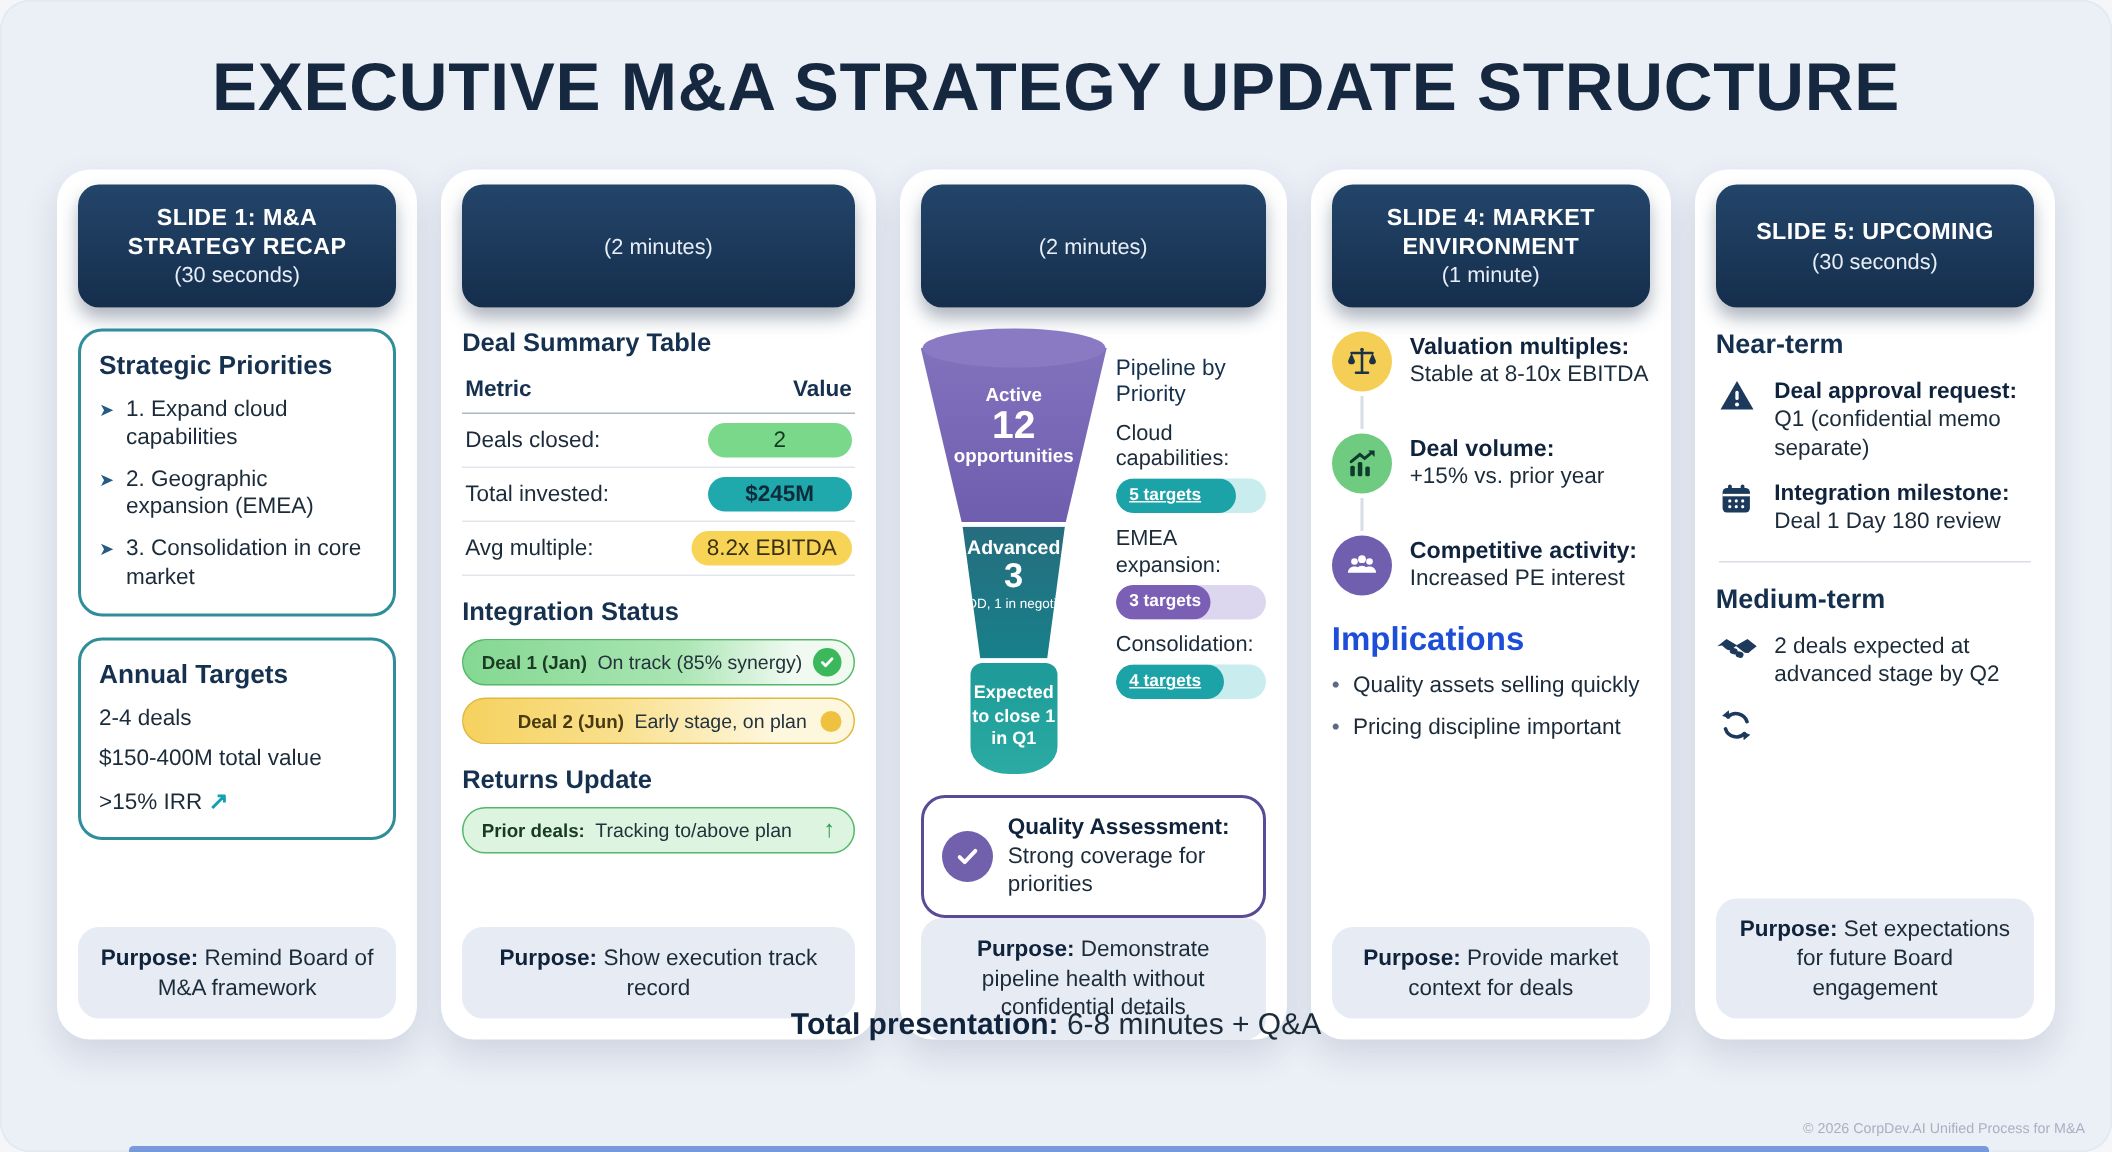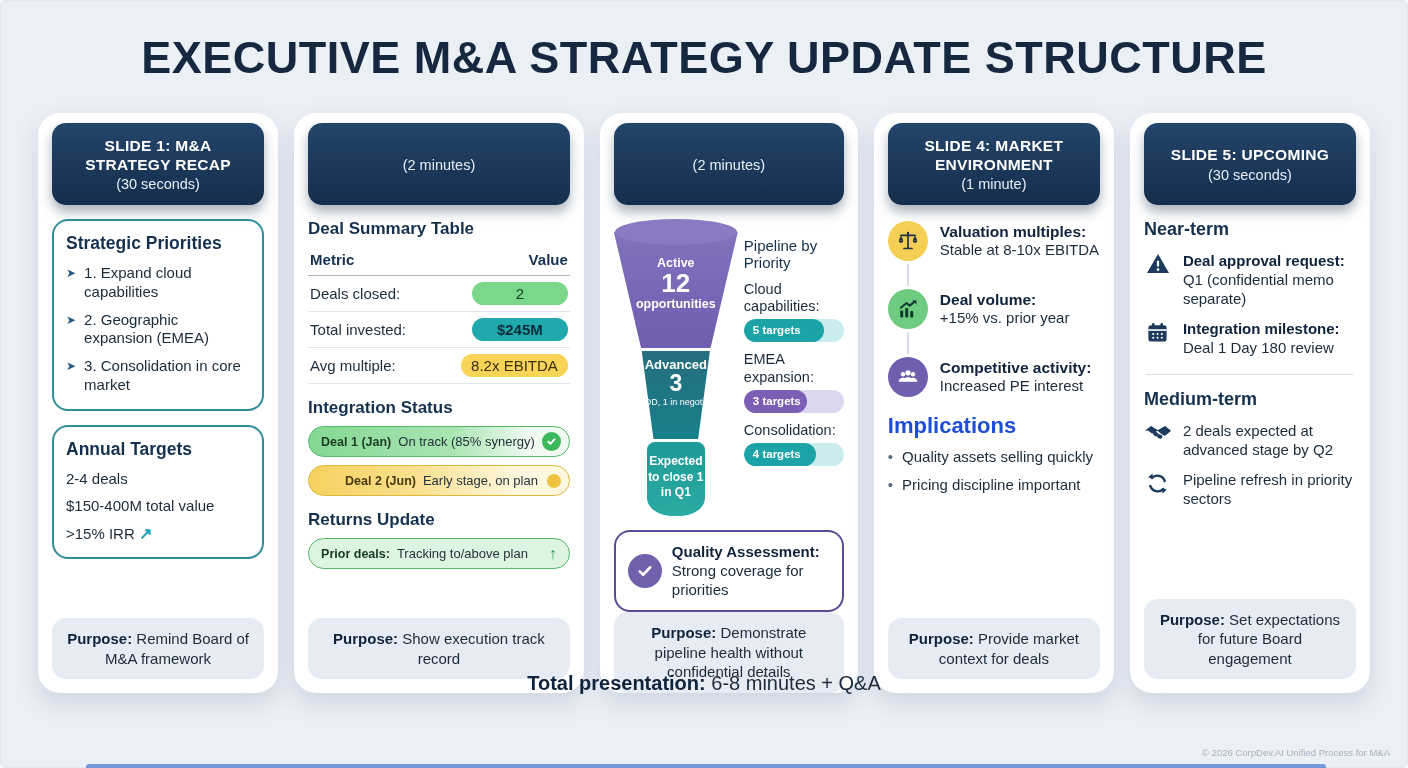--- a/index.html
+++ b/index.html
@@ -1,17 +1,17 @@
 <!DOCTYPE html>
 <html><head>
 <meta charset="utf-8">
 <style>
   * { margin:0; padding:0; box-sizing:border-box; }
   html,body { width:1408px; height:768px; background:#f4f6fa; font-family:"Liberation Sans", sans-serif; }
-  .canvas { position:relative; width:1408px; height:768px; background:#ebeff6; border-radius:8px; overflow:hidden; box-shadow:inset 0 0 0 1px #e2e7f0; }
+  .canvas { position:relative; width:1408px; height:768px; background:#ebeff6; border-radius:20px; overflow:hidden; box-shadow:inset 0 0 0 1px #e2e7f0; }
 
   
   .page-title { text-align:center; padding-top:32px; font-size:45px; font-weight:800; letter-spacing:.5px; color:#16283f; }
 
   
   .row { position:absolute; left:38px; right:38px; top:113px; display:flex; gap:16px; height:580px; }
   .card { flex:1 1 0; background:#ffffff; border-radius:22px; box-shadow:0 10px 22px rgba(60,80,120,.16); padding:10px 14px 14px; display:flex; flex-direction:column; }
 
   .hdr { background:linear-gradient(180deg,#23456a 0%,#152e4c 100%); border-radius:14px; height:82px; display:flex; flex-direction:column; justify-content:center; align-items:center; text-align:center; padding:6px 10px; box-shadow:0 7px 12px rgba(18,40,70,.35); flex:0 0 auto; }
   .hdr .t { color:#ffffff; font-weight:700; font-size:15.5px; line-height:1.25; letter-spacing:.3px; }
@@ -64,21 +64,21 @@
   .f-seg2 .v { font-size:23px; font-weight:800; line-height:1; }
   .f-seg2 .sub { font-size:9px; line-height:1.25; margin-top:2px; }
   .f-seg3 { width:58px; height:74px; margin:3px auto 0; background:linear-gradient(180deg,#1e9a98,#2aaba3); border-radius:8px 8px 26px 26px / 8px 8px 18px 18px; color:#fff; text-align:center; font-size:12px; font-weight:700; line-height:1.3; padding-top:12px; }
   .pipe-col { flex:1 1 auto; padding-top:18px; }
   .pipe-title { font-size:15px; font-weight:400; color:#14304e; line-height:1.15; margin-bottom:0; }
   .prio-label { font-size:14.5px; color:#1c2b3a; line-height:1.2; margin-top:9px; }
   .bar { width:100px; height:23px; border-radius:12px; margin-top:4px; overflow:hidden; }
   .bar.teal-tint { background:#c9ecee; }
   .bar.purple-tint { background:#ddd6ef; }
   .bar-fill { display:block; height:100%; border-radius:12px; color:#fff; font-size:11.5px; font-weight:700; line-height:23px; padding-left:9px; white-space:nowrap; }
-  .bar-fill.teal { background:#1ba3a8; }
+  .bar-fill.teal { background:#1ba3a8;text-decoration:underline; }
   .bar-fill.purple { background:#7a5fb5; }
   .quality-box { margin-top:14px; border:2px solid #5b4a96; border-radius:16px; padding:11px 12px; display:flex; gap:10px; align-items:center; }
   .q-circle { width:34px; height:34px; border-radius:50%; background:#7160ac; display:flex; align-items:center; justify-content:center; flex:0 0 auto; }
   .q-text { font-size:15px; color:#1c2b3a; line-height:1.25; }
   .q-text b { color:#10233c; }
 
   
   .m-item { display:flex; gap:12px; align-items:center; }
   .m-icon { width:40px; height:40px; border-radius:50%; display:flex; align-items:center; justify-content:center; flex:0 0 auto; }
   .m-icon.yellow-bg { background:#f5ce55; }
@@ -421,21 +421,20 @@
             <g fill="none" stroke="#1d3a5c" stroke-width="2.5" stroke-linecap="round">
               <path d="M19.5 9.5A8 8 0 0 0 6.2 6.2"></path>
               <path d="M4.5 14.5a8 8 0 0 0 13.3 3.3"></path>
             </g>
             <g fill="#1d3a5c">
                 <path d="M6.8 1.6l.6 5.8-5.2-2z"></path>
                 <path d="M17.2 22.4l-.6-5.8 5.2 2z"></path>
               </g>
           </svg>
         </span>
-        <p>Pipeline refresh in priority sectors</p>
       </div>
 
       <div class="purpose">
         <b>Purpose:</b>
         <span>Set expectations for future Board engagement</span>
       </div>
     </div>
 
   </div>
 

